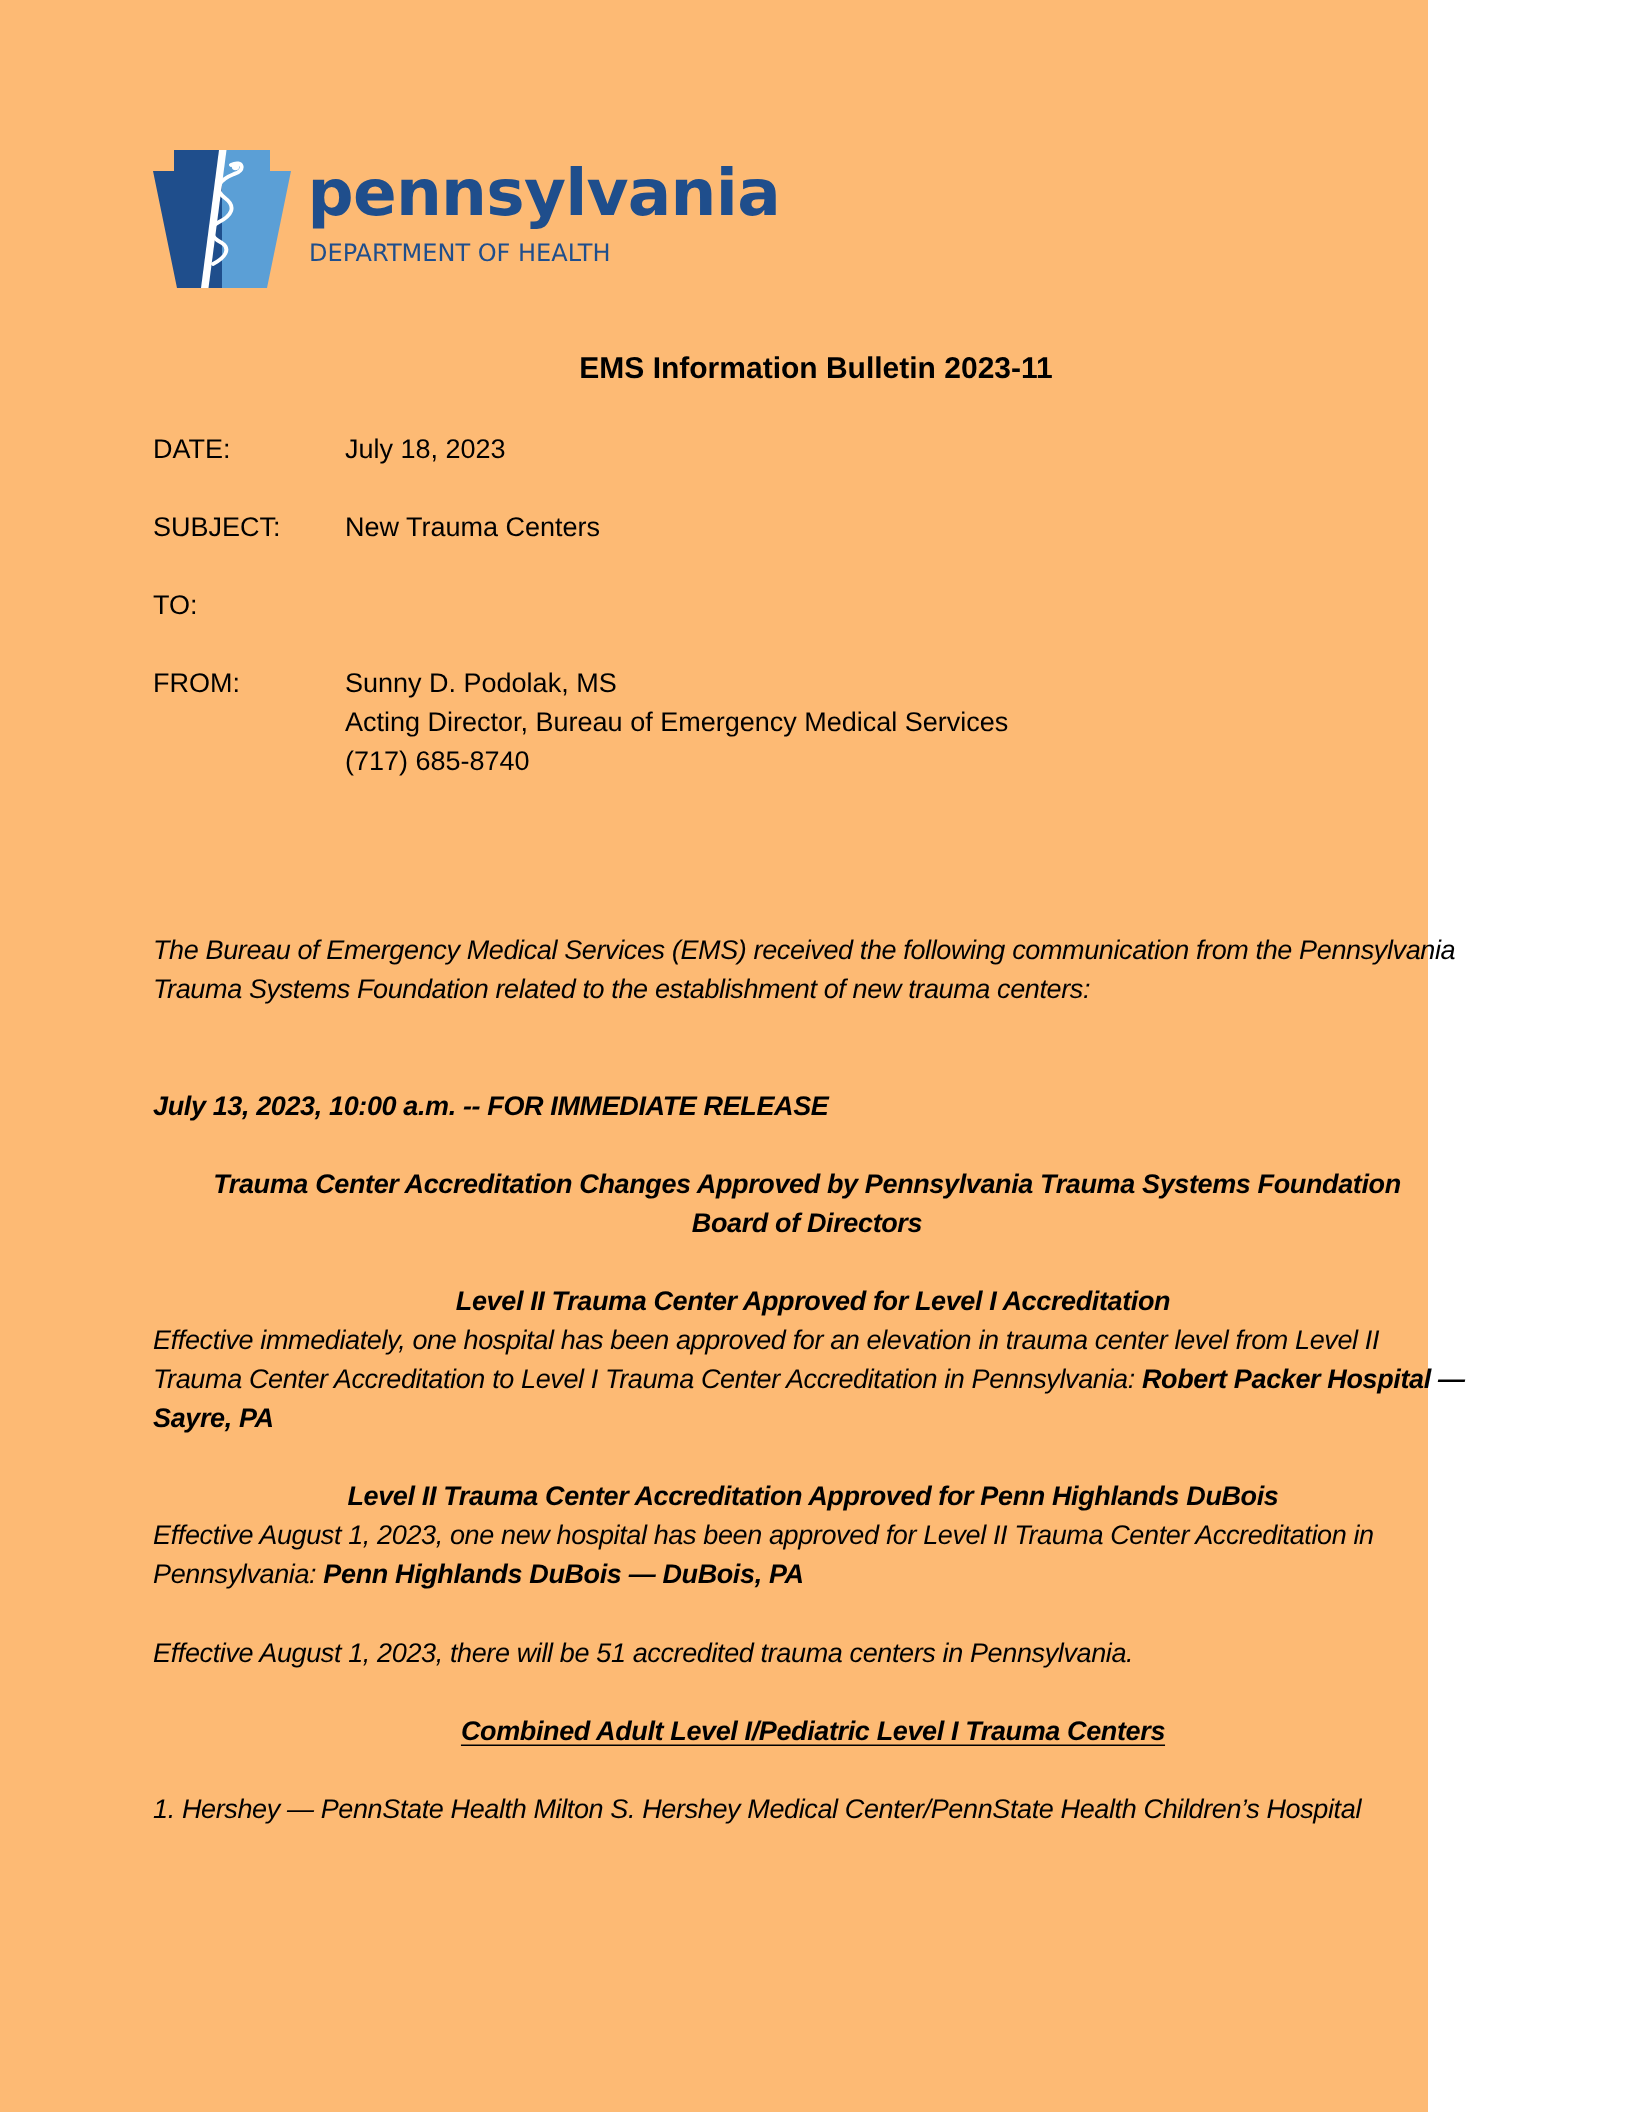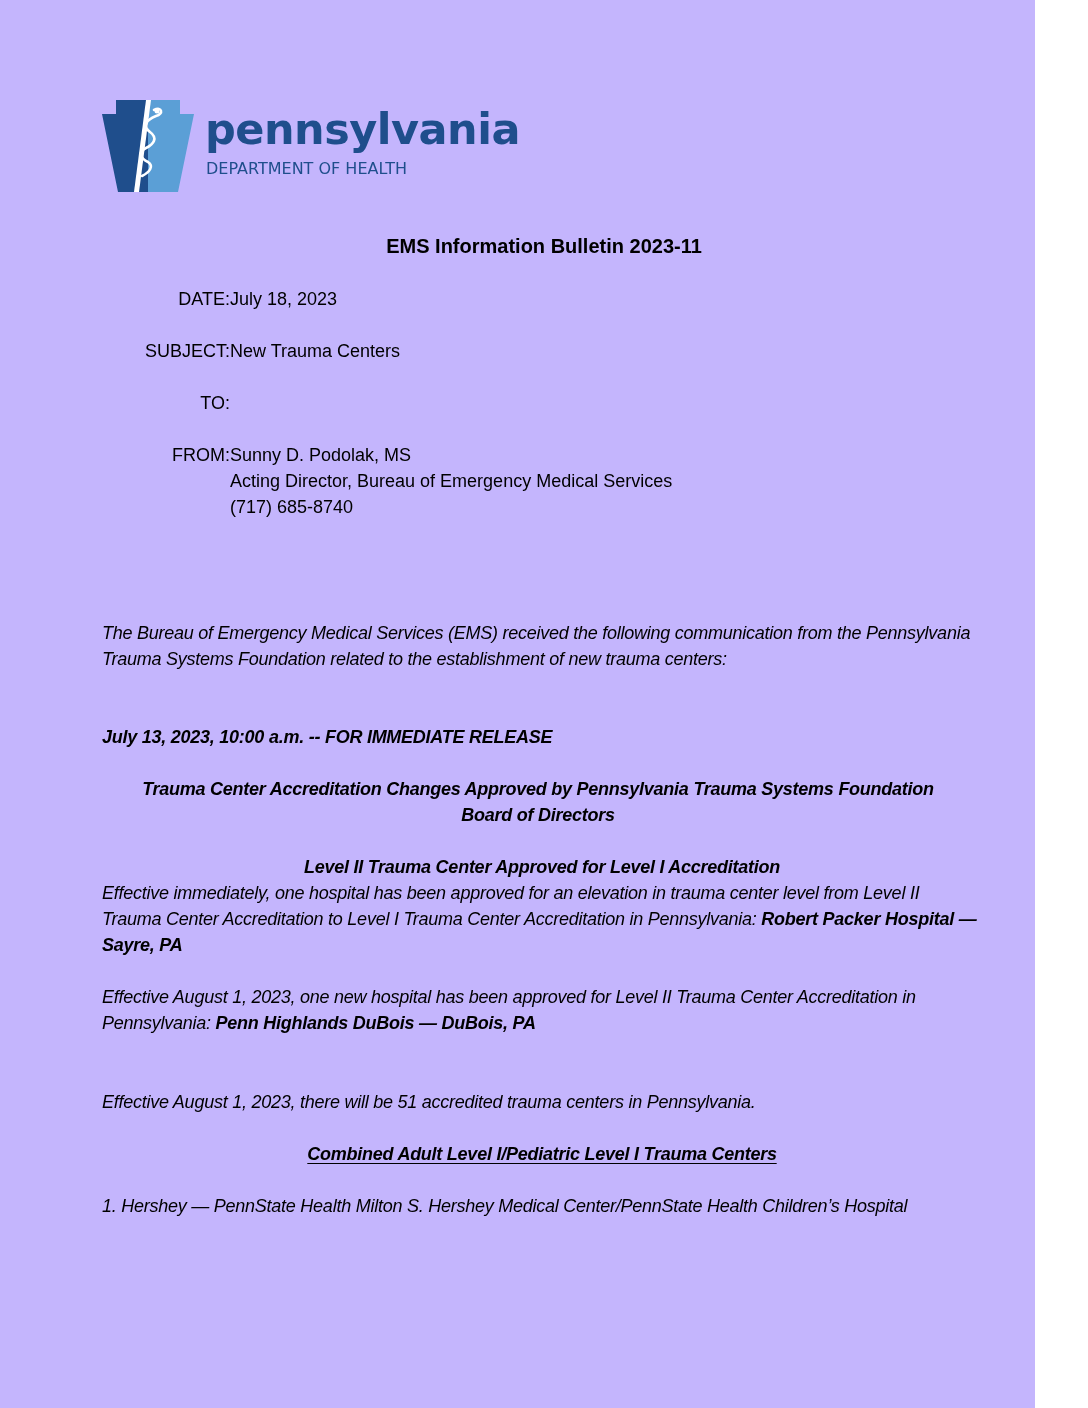--- a/index.html
+++ b/index.html
@@ -11,22 +11,22 @@
       width: 1088px;
       height: 1408px;
       position: relative;
       overflow: hidden;
       font-family: "Liberation Sans", sans-serif;
       color: #000;
     }
     .page {
       position: absolute;
       left: 0; top: 0;
-      width: 1035px; height: 1408px;
-      background: #c4b5fd;
+      width: 952px; height: 1408px;
+      background: #fdba74;
     }
     
     .logo {
       position: absolute;
       left: 102px;
       top: 100px;
       width: 370px;
       height: 95px;
     }
     .logo svg.keystone {
@@ -75,21 +75,20 @@
       font-family: "Liberation Sans", sans-serif;
       line-height: 26px;
     }
     .memo-row {
       display: flex;
       margin-bottom: 26px;
     }
     .memo-label {
       width: 128px;
       flex: none;
-      text-align: right;
     }
     .memo-value div {
       white-space: nowrap;
     }
 
     .para {
       position: absolute;
       left: 102px;
       width: 880px;
       font-size: 18px;
@@ -161,20 +160,21 @@
   </div>
 
   <div class="para" style="top:854px;">
     <div class="bold center">Level II Trauma Center Approved for Level I Accreditation</div>
     <div>
       <span>Effective immediately, one hospital has been approved for an elevation in trauma center level from Level II Trauma Center Accreditation to Level I Trauma Center Accreditation in Pennsylvania: </span><span class="bold">Robert Packer Hospital — Sayre, PA</span>
     </div>
   </div>
 
   <div class="para" style="top:984px;">
+    <div class="bold center">Level II Trauma Center Accreditation Approved for Penn Highlands DuBois</div>
     <div>
       <span>Effective August 1, 2023, one new hospital has been approved for Level II Trauma Center Accreditation in Pennsylvania: </span><span class="bold">Penn Highlands DuBois — DuBois, PA</span>
     </div>
   </div>
 
   <div class="para" style="top:1089px;">Effective August 1, 2023, there will be 51 accredited trauma centers in Pennsylvania.</div>
 
   <div class="para bold center underline" style="top:1141px;">Combined Adult Level I/Pediatric Level I Trauma Centers</div>
 
   <div class="para" style="top:1193px;">

